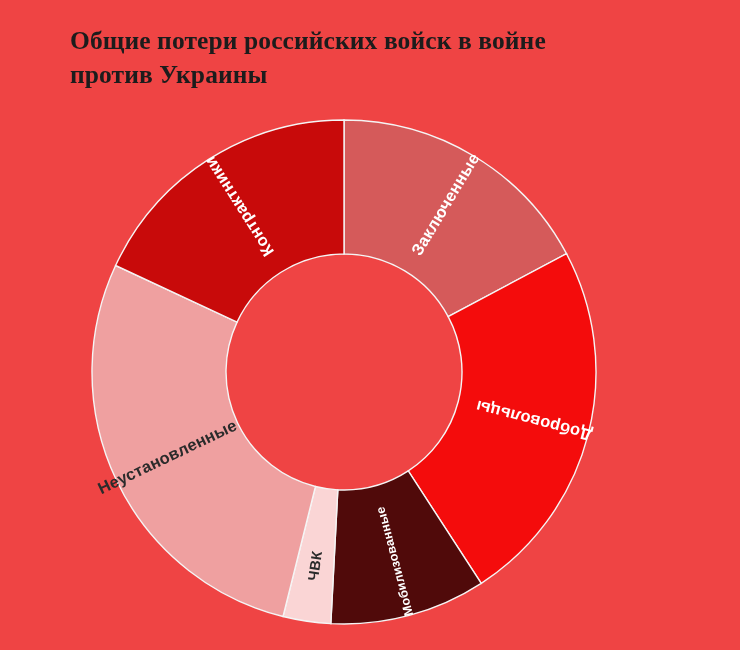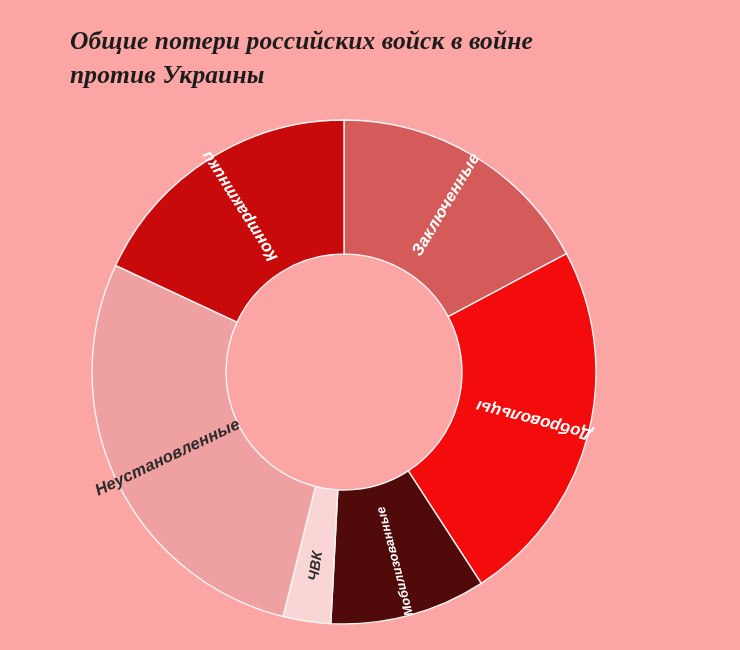--- a/index.html
+++ b/index.html
@@ -13,22 +13,21 @@
     background: #f5f5f5;
     font-family: "Liberation Sans", sans-serif;
     overflow: hidden;
     position: relative;
   }
   #figure {
     position: absolute;
     left: 0; top: 0;
     width: 740px;
     height: 650px;
-    background: #fca5a5;
-    font-style: italic;
+    background: #ef4444;
   }
   #chart-title {
     position: absolute;
     left: 70px;
     top: 24px;
     width: 560px;
     font-family: "Liberation Serif", serif;
     font-size: 25.5px;
     font-weight: 700;
     color: #1c1c1c;

